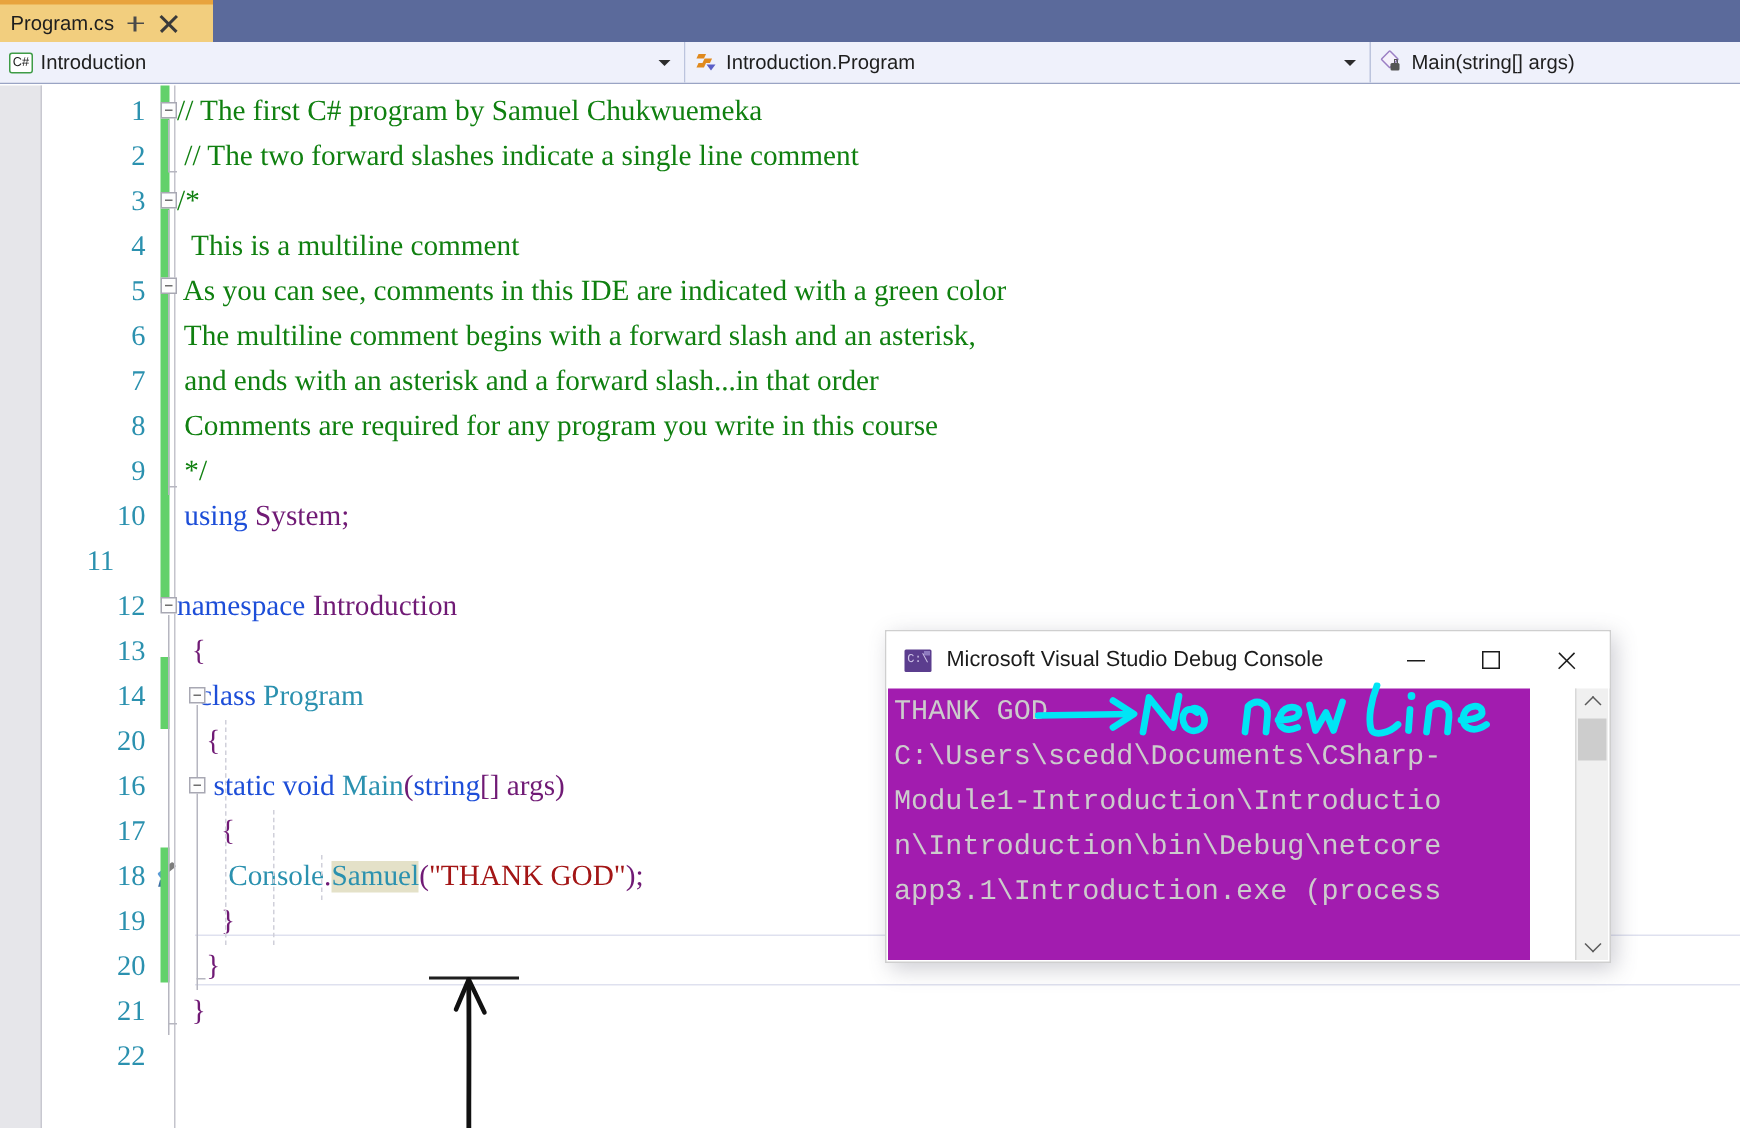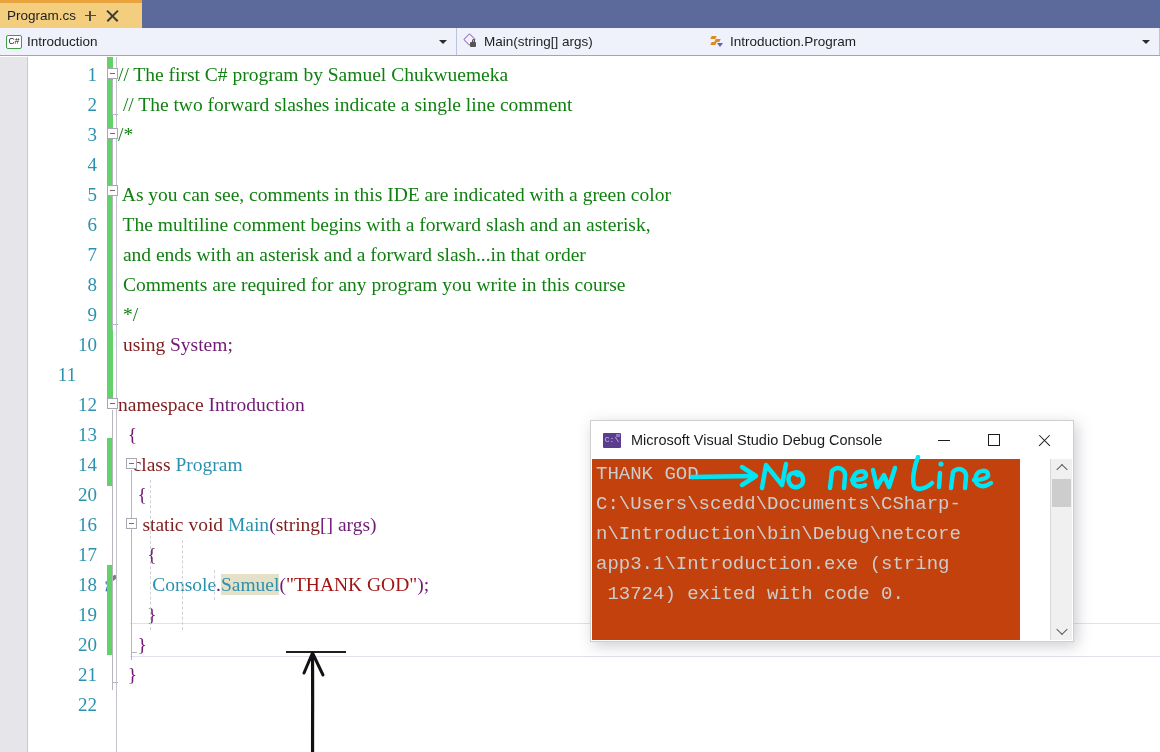--- a/index.html
+++ b/index.html
@@ -142,21 +142,21 @@
 
   #code{
     position:absolute;left:118px;top:0;right:0;height:581px;
   }
   .cline{
     position:absolute;left:0;right:0;height:30px;line-height:30px;
     font-family:"Liberation Serif", serif;font-size:19.5px;white-space:pre;
     color:#1f1f1f;
   }
   .cmt{color:#108010;}
-  .kw{color:#7f1d1d;}
+  .kw{color:#1d4ed8;}
   .typ{color:#2b91af;}
   .str{color:#a31515;}
   .pln{color:#701a75;}
 
   
   .foldbox{
     position:absolute;width:11px;height:11px;border:1px solid #a8a8b3;background:#fdfdfd;
     box-sizing:border-box;cursor:pointer;
   }
   .foldbox:before{
@@ -216,21 +216,21 @@
   #btn-min{right:106px;}
   #btn-max{right:56px;}
   #btn-close{right:6px;}
   #btn-min .g{position:absolute;left:50%;top:50%;margin-left:-6px;width:12px;height:1.3px;background:#1b1b1b;}
   #btn-max .g{position:absolute;left:50%;top:50%;margin-left:-6px;margin-top:-6px;width:12px;height:12px;border:1.3px solid #1b1b1b;box-sizing:border-box;}
   #btn-close .g1,#btn-close .g2{position:absolute;left:50%;top:50%;margin-left:-7px;width:15px;height:1.3px;background:#1b1b1b;}
   #btn-close .g1{transform:rotate(45deg);}
   #btn-close .g2{transform:rotate(-45deg);}
 
   #console-body{
-    position:absolute;left:1px;top:38px;width:428px;height:181px;background:#c2410c;
+    position:absolute;left:1px;top:38px;width:428px;height:181px;background:#a21caf;
     overflow:hidden;
   }
   .con-line{
     font-family:"Liberation Mono", monospace;font-size:19px;line-height:30px;
     color:#cccccc;white-space:pre;padding-left:4px;
   }
   #console-scroll{
     position:absolute;right:1px;top:38px;width:22px;height:181px;background:#f0f0f0;
     border-left:1px solid #d8d8d8;box-sizing:border-box;cursor:pointer;
   }
@@ -264,39 +264,39 @@
 </div>
 
 <div id="navbar">
 
   <div class="nav-cell" id="nav-type-cell">
     <span class="cs-icon">
         <span>C#</span>
       </span>
     <span class="nav-text">Introduction</span>
     <span class="nav-caret"></span>
-  </div>
-
-  <div class="nav-cell" id="nav-member-cell">
-    <span class="method-icon">
-        <i></i>
-        <b></b>
-      </span>
-    <span class="nav-text">Main(string[] args)</span>
   </div>
 
   <div class="nav-cell" id="nav-class-cell">
     <span class="class-icon">
         <i></i>
         <i></i>
         <i></i>
         <b></b>
       </span>
     <span class="nav-text">Introduction.Program</span>
     <span class="nav-caret"></span>
+  </div>
+
+  <div class="nav-cell" id="nav-member-cell">
+    <span class="method-icon">
+        <i></i>
+        <b></b>
+      </span>
+    <span class="nav-text">Main(string[] args)</span>
   </div>
 
 </div>
 
 <div id="editor">
 
   <div id="left-strip"></div>
   <div id="gutter">
       <div class="lineno" style="top: 3px;">1</div>
       <div class="lineno" style="top: 33px;">2</div>
@@ -330,20 +330,21 @@
   <div id="changebar-b"></div>
   <div id="changebar-c"></div>
   <div id="vline"></div>
 
   <div id="curline"></div>
 
   <div id="code">
       <div class="cline" style="top: 3px;"><span class="cmt">// The first C# program by Samuel Chukwuemeka</span></div>
       <div class="cline" style="top: 33px;"><span class="cmt"> // The two forward slashes indicate a single line comment</span></div>
       <div class="cline" style="top: 63px;"><span class="cmt">/*</span></div>
+      <div class="cline" style="top: 93px;"><span class="cmt">  This is a multiline comment</span></div>
       <div class="cline" style="top: 123px;"><span class="cmt"> As you can see, comments in this IDE are indicated with a green color</span></div>
       <div class="cline" style="top: 153px;"><span class="cmt"> The multiline comment begins with a forward slash and an asterisk,</span></div>
       <div class="cline" style="top: 213px;"><span class="cmt"> Comments are required for any program you write in this course</span></div>
       <div class="cline" style="top: 183px;"><span class="cmt"> and ends with an asterisk and a forward slash...in that order</span></div>
       <div class="cline" style="top: 243px;"><span class="cmt"> */</span></div>
       <div class="cline" style="top: 273px;"><span class="kw"> using</span><span class="pln"> System;</span></div>
       <div class="cline" style="top: 303px;"></div>
       <div class="cline" style="top: 333px;"><span class="kw">namespace</span><span class="pln"> Introduction</span></div>
       <div class="cline" style="top: 363px;"><span class="pln">  {</span></div>
       <div class="cline" style="top: 393px;"><span class="kw">   class</span><span class="pln"> </span><span class="typ">Program</span></div>
@@ -400,23 +401,23 @@
       <span class="g"></span>
     </div>
   <div class="winbtn" id="btn-close">
       <span class="g1"></span>
       <span class="g2"></span>
     </div>
 
   <div id="console-body">
       <div class="con-line">THANK GOD</div>
       <div class="con-line">C:\Users\scedd\Documents\CSharp-</div>
+      <div class="con-line">Module1-Introduction\Introductio</div>
       <div class="con-line">n\Introduction\bin\Debug\netcore</div>
-      <div class="con-line">app3.1\Introduction.exe (string</div>
-      <div class="con-line"> 13724) exited with code 0.</div>
+      <div class="con-line">app3.1\Introduction.exe (process</div>
     </div>
 
   <div id="console-scroll">
     <div class="sb-arrow" id="sb-up">
         <span class="chev"></span>
       </div>
     <div id="sb-thumb"></div>
     <div class="sb-arrow" id="sb-down">
         <span class="chev"></span>
       </div>

